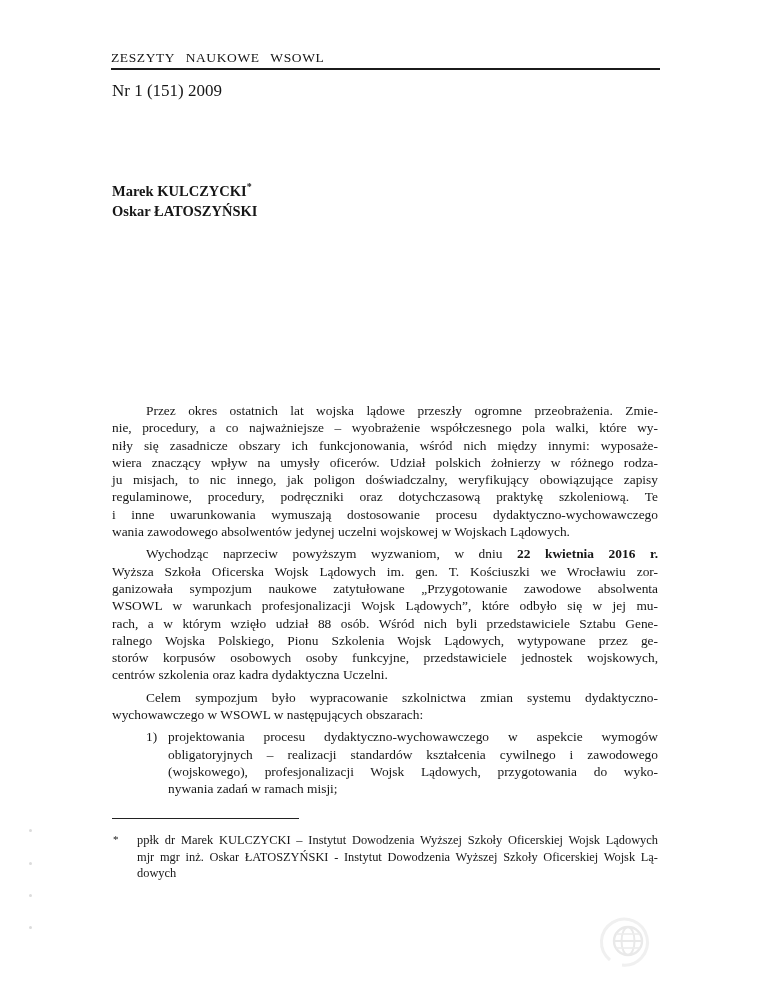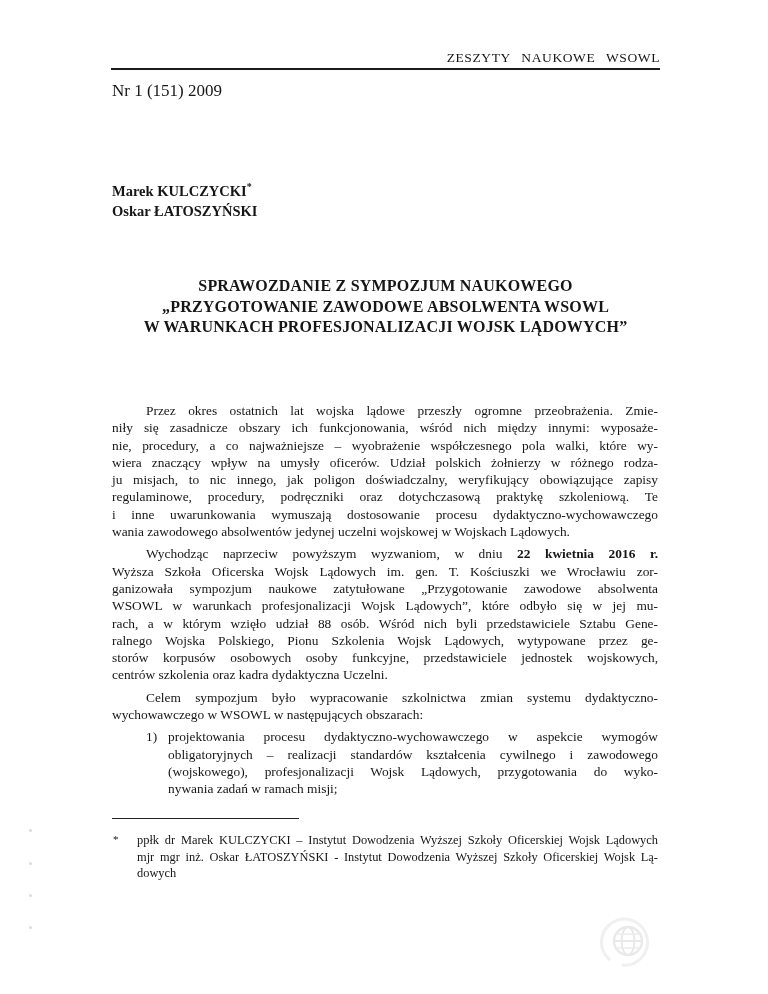--- a/index.html
+++ b/index.html
@@ -6,21 +6,21 @@
   .page {
     position:relative;
     width:768px; height:994px;
     background:#ffffff;
     font-family:"Liberation Serif","DejaVu Serif",serif;
     color:#161616;
     overflow:hidden;
   }
   .header {
     position:absolute; left:111px; top:50px; width:549px;
-    text-align:right;
+    text-align:left;
     font-size:13.5px;
     letter-spacing:0.6px;
     word-spacing:7px;
     border-bottom:2px solid #1b1b1b;
     padding-bottom:2px;
   }
   .issue {
     position:absolute; left:112px; top:81px;
     font-size:17px;
   }
@@ -76,31 +76,26 @@
 
   <div class="authors">
     <div class="author">
       <span>Marek KULCZYCKI</span><sup class="fn-mark">*</sup>
     </div>
     <div class="author">
       <span>Oskar ŁATOSZYŃSKI</span>
     </div>
   </div>
 
-  <div class="title">
-    <div>SPRAWOZDANIE Z SYMPOZJUM NAUKOWEGO</div>
-    <div>„PRZYGOTOWANIE ZAWODOWE ABSOLWENTA WSOWL</div>
-    <div>W WARUNKACH PROFESJONALIZACJI WOJSK LĄDOWYCH”</div>
-  </div>
 
   <div class="body-text" id="body-text">
       <div class="para">
         <div class="line first"><span>Przez okres ostatnich lat wojska lądowe przeszły ogromne przeobrażenia. Zmie-</span></div>
+        <div class="line"><span>nie, procedury, a co najważniejsze – wyobrażenie współczesnego pola walki, które wy-</span></div>
         <div class="line"><span>niły się zasadnicze obszary ich funkcjonowania, wśród nich między innymi: wyposaże-</span></div>
-        <div class="line"><span>nie, procedury, a co najważniejsze – wyobrażenie współczesnego pola walki, które wy-</span></div>
         <div class="line"><span>wiera znaczący wpływ na umysły oficerów. Udział polskich żołnierzy w różnego rodza-</span></div>
         <div class="line"><span>ju misjach, to nic innego, jak poligon doświadczalny, weryfikujący obowiązujące zapisy</span></div>
         <div class="line"><span>regulaminowe, procedury, podręczniki oraz dotychczasową praktykę szkoleniową. Te</span></div>
         <div class="line"><span>i inne uwarunkowania wymuszają dostosowanie procesu dydaktyczno-wychowawczego</span></div>
         <div class="line last"><span>wania zawodowego absolwentów jedynej uczelni wojskowej w Wojskach Lądowych.</span></div>
       </div>
       <div class="para">
         <div class="line first"><span>Wychodząc naprzeciw powyższym wyzwaniom, w dniu </span><b>22 kwietnia 2016 r.</b></div>
         <div class="line"><span>Wyższa Szkoła Oficerska Wojsk Lądowych im. gen. T. Kościuszki we Wrocławiu zor-</span></div>
         <div class="line"><span>ganizowała sympozjum naukowe zatytułowane „Przygotowanie zawodowe absolwenta</span></div>

